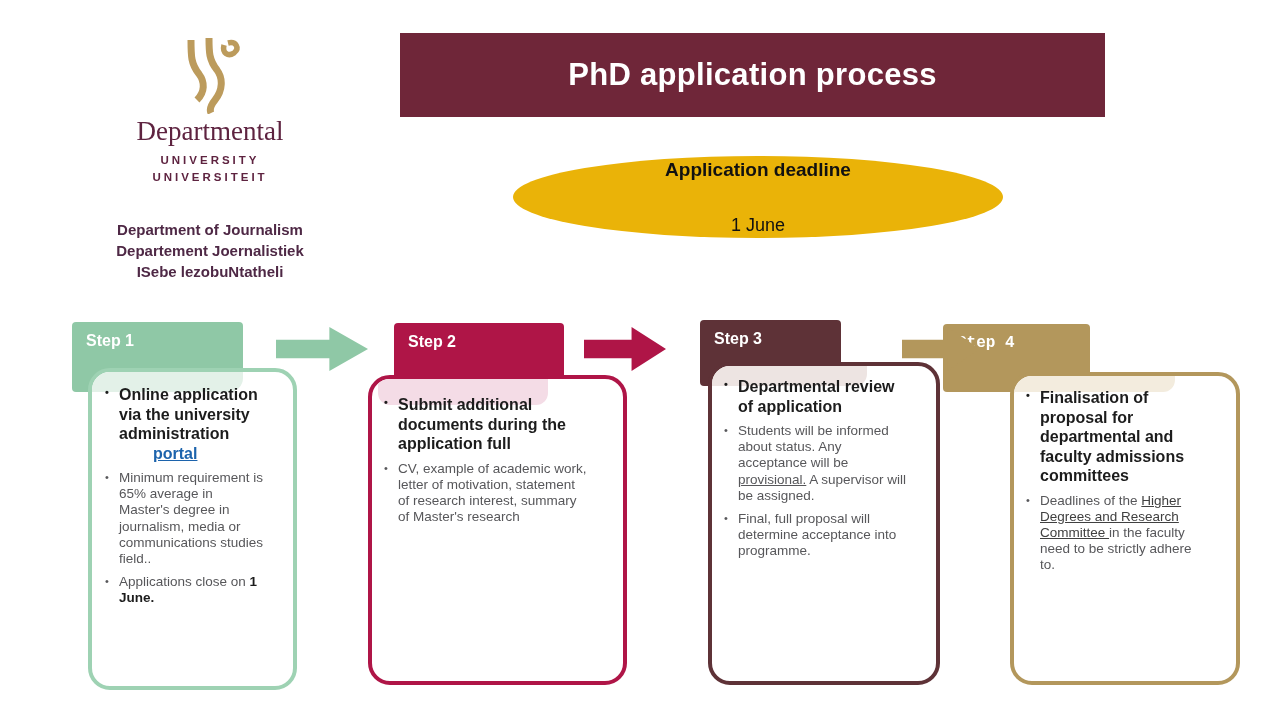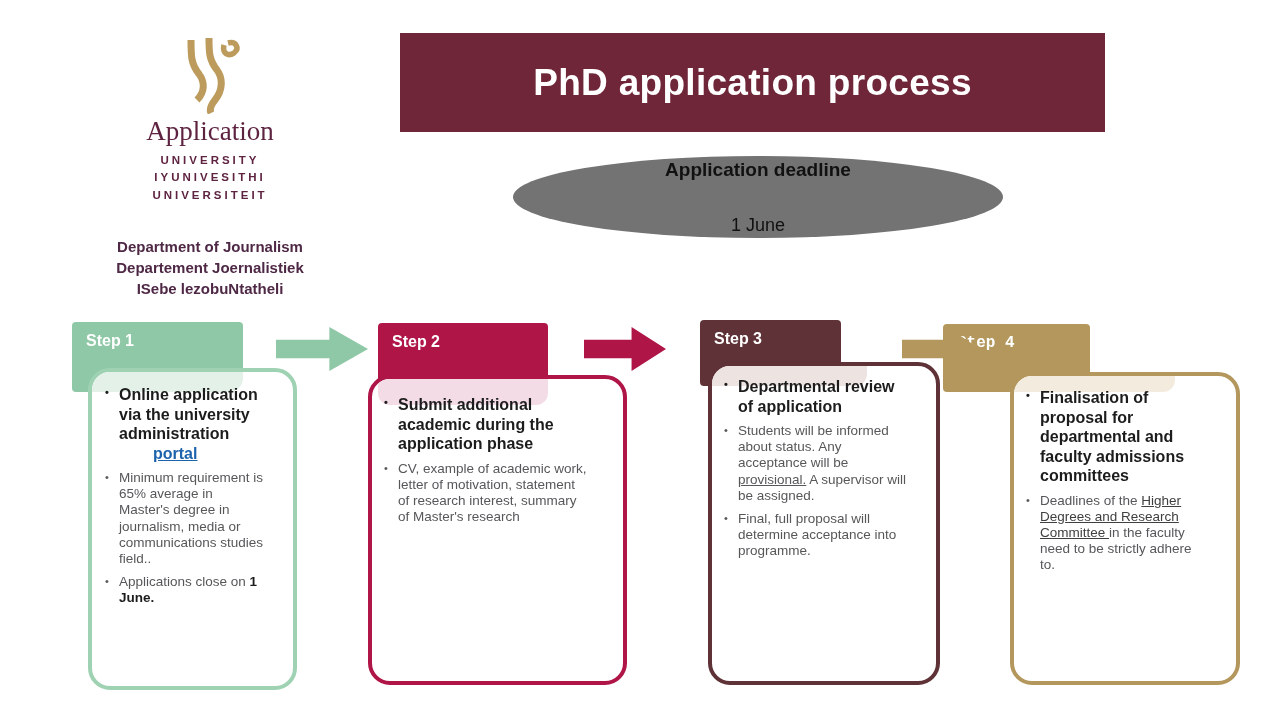--- a/index.html
+++ b/index.html
@@ -7,23 +7,23 @@
          font-family:"Liberation Sans",sans-serif;}
 
   
   .logo{position:absolute;left:100px;top:34px;width:220px;text-align:center;}
   .logo svg{display:block;margin:0 auto;}
   .uni-name{font-family:"Liberation Serif",serif;font-size:27px;color:var(--maroon-text);margin-top:2px;}
   .uni-caps{margin-top:5px;font-size:11.5px;font-weight:700;letter-spacing:3px;color:var(--maroon-text);line-height:1.5;}
   .dept{margin-top:32px;font-size:15px;font-weight:700;color:var(--plum-text);line-height:1.4;}
 
   
-  .banner{position:absolute;left:400px;top:33px;width:705px;height:99px;
+  .banner{position:absolute;left:400px;top:33px;width:705px;height:84px;
           display:flex;align-items:center;justify-content:center;
-          color:#fff;font-size:37px;font-weight:800;letter-spacing:.3px;}
+          color:#fff;font-size:31px;font-weight:800;letter-spacing:.3px;}
 
   
   .ellipse{position:absolute;left:513px;top:156px;width:490px;height:82px;border-radius:50%;
            display:flex;flex-direction:column;align-items:center;justify-content:center;color:#111;}
   .dl1{font-size:19px;font-weight:700;}
   .dl2{font-size:18px;font-weight:400;margin-top:14px;}
 
   
   .step{position:absolute;left:0;top:0;}
   .tab{position:absolute;border-radius:4px;background:var(--tab);color:#fff;
@@ -42,21 +42,21 @@
   .link-light{color:#404040;text-decoration:underline;}
   .underline{text-decoration:underline;}
   .strong{font-weight:700;color:#1c1c1c;}
 
   
   .s1 .tab{left:72px;top:322px;width:171px;height:70px;}
   .s1 .card{left:88px;top:368px;width:209px;height:322px;}
   .s1 .tint{left:0;top:0;width:151px;height:20px;border-radius:0 0 14px 0;}
   .s1 .bullets{padding:13px 26px 0 13px;}
 
-  .s2 .tab{left:378px;top:323px;width:170px;height:82px;}
+  .s2 .tab{left:394px;top:323px;width:170px;height:82px;}
   .s2 .card{left:368px;top:375px;width:259px;height:310px;}
   .s2 .tint{left:6px;top:0;width:170px;height:26px;border-radius:0 0 12px 12px;}
   .s2 .bullets{padding:16px 36px 0 12px;}
 
   .s3 .tab{left:700px;top:320px;width:141px;height:66px;}
   .s3 .card{left:708px;top:362px;width:232px;height:323px;}
   .s3 .tint{left:0;top:0;width:155px;height:20px;border-radius:0 0 12px 0;}
   .s3 .bullets{padding:11px 28px 0 12px;}
 
   .s4 .tab{left:943px;top:324px;width:147px;height:68px;font-family:Liberation Mono, monospace;}
@@ -74,38 +74,37 @@
 <body>
 
 <div class="slide">
 
   <div class="logo">
     <svg width="74" height="80" viewBox="0 0 74 80">
       <path d="M18 6 C18 22 18 30 26 40 C32 48 32 58 24 66" fill="none" stroke="var(--gold)" stroke-width="7"></path>
       <path d="M36 4 C36 18 36 26 44 36 C50 44 50 56 42 66 C38 71 36 75 38 79" fill="none" stroke="var(--gold)" stroke-width="7"></path>
       <path d="M55 9 C63 7 67 14 61 19 C55 23 49 19 51 11" fill="none" stroke="var(--gold)" stroke-width="5.5"></path>
     </svg>
-    <div class="uni-name">Application</div>
+    <div class="uni-name">Departmental</div>
     <div class="uni-caps">
       <div>UNIVERSITY</div>
-      <div>IYUNIVESITHI</div>
       <div>UNIVERSITEIT</div>
     </div>
     <div class="dept">
       <div>Department of Journalism</div>
       <div>Departement Joernalistiek</div>
       <div>ISebe lezobuNtatheli</div>
     </div>
   </div>
 
   <div class="banner" style="background: rgb(111, 38, 57);">
     <span>PhD application process</span>
   </div>
 
-  <div class="ellipse" style="background: #737373; gap: 20px;">
+  <div class="ellipse" style="background: #eab308; gap: 20px;">
     <div class="dl1">Application deadline</div>
     <div class="dl2">1 June</div>
   </div>
 
   <div class="step s1" style="--tab: #8FC8A6; --border: #9ED2B3; --tint: #E3F1E8;">
     <div class="tab">
       <span>Step 1</span>
     </div>
     <div class="card">
       <div class="tint"></div>
@@ -128,21 +127,21 @@
 
   <div class="step s2" style="--tab: #AF1547; --border: #AF1547; --tint: #F4DCE6;">
     <div class="tab">
       <span>Step 2</span>
     </div>
     <div class="card">
       <div class="tint"></div>
       <div class="bullets">
           <div class="bullet b-strong">
             <span class="dot">•</span>
-            <span class="btext"><span>Submit additional academic during the application phase</span></span>
+            <span class="btext"><span>Submit additional documents during the application full</span></span>
           </div>
           <div class="bullet b-gray">
             <span class="dot">•</span>
             <span class="btext"><span>CV, example of academic work, letter of motivation, statement of research interest, summary of Master's research</span></span>
           </div>
         </div>
     </div>
   </div>
 
   <div class="step s3" style="--tab: #5E3237; --border: #5E3237; --tint: #EDE4E2;">

